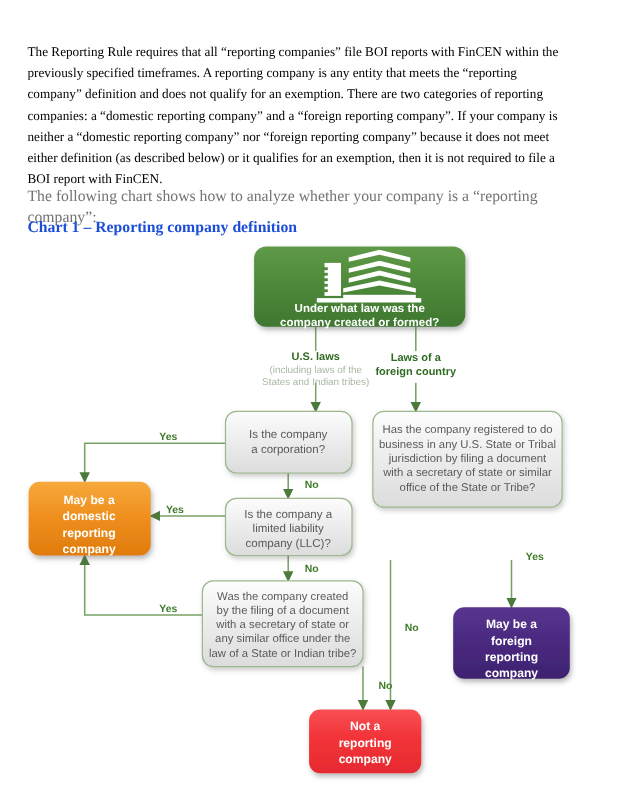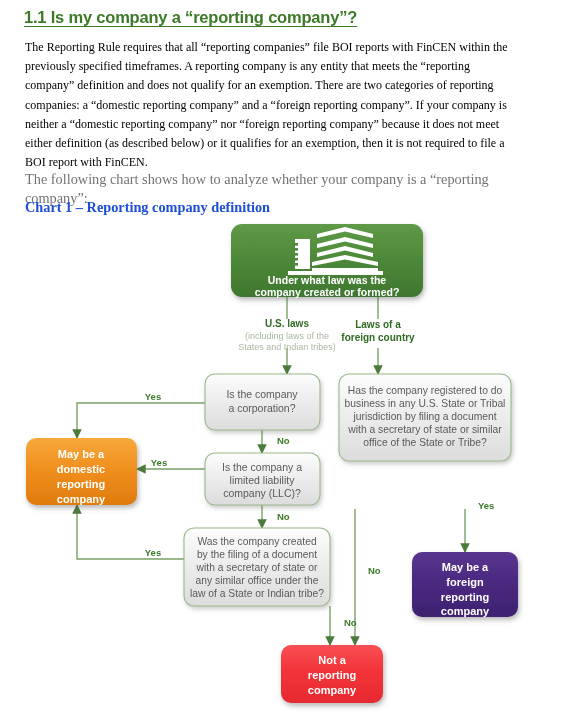--- a/index.html
+++ b/index.html
@@ -99,21 +99,20 @@
     stroke: #78a265;
     stroke-width: 1.4;
     fill: none;
   }
 </style>
 </head>
 <body>
 
 <div class="doc">
 
-  <div id="heading">1.1 Is my company a “reporting company”?</div>
 
   <div id="para1">The Reporting Rule requires that all “reporting companies” file BOI reports with FinCEN within the previously specified timeframes.  A reporting company is any entity that meets the “reporting company” definition and does not qualify for an exemption.  There are two categories of reporting companies: a “domestic reporting company” and a “foreign reporting company”. If your company is neither a “domestic reporting company” nor “foreign reporting company” because it does not meet either definition (as described below) or it qualifies for an exemption, then it is not required to file a BOI report with FinCEN.</div>
 
   <div id="para2">The following chart shows how to analyze whether your company is a “reporting company”:</div>
 
   <div id="chartcap">Chart 1 – Reporting company definition</div>
 
   <div id="chartwrap">
     <svg width="581" height="495" viewBox="0 0 581 495" xmlns="http://www.w3.org/2000/svg">
       <defs>

